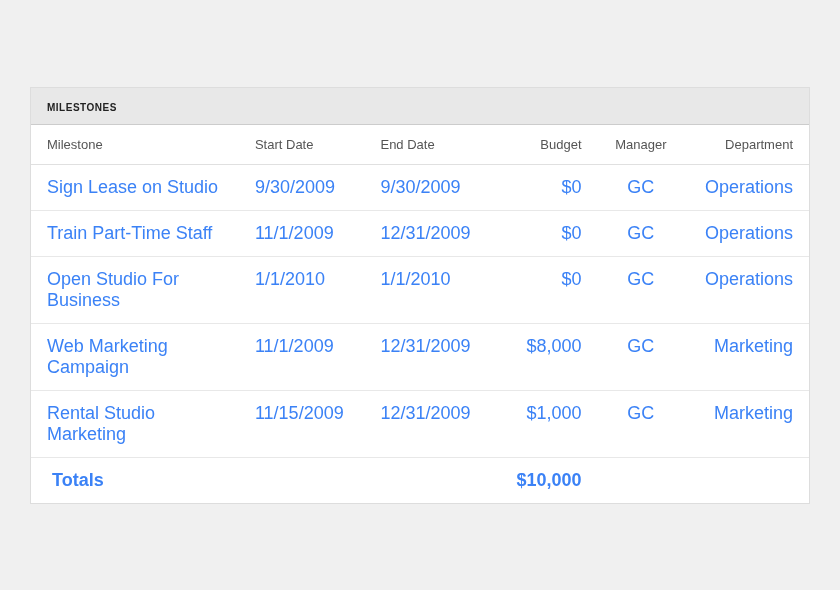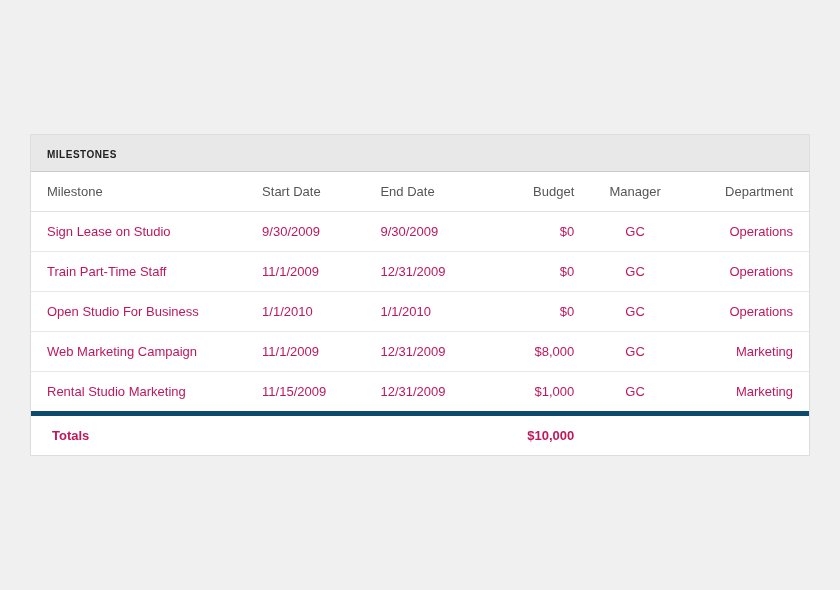--- a/index.html
+++ b/index.html
@@ -54,37 +54,37 @@
       font-size: 13px;
       border-bottom: 1px solid #e0e0e0;
     }
 
     thead tr th.num {
       text-align: right;
     }
 
     tbody tr td {
       padding: 12px 16px;
-      font-size: 13px;
-      color: #be185d;
+      font-size: 18px;
+      color: #3b82f6;
       vertical-align: top;
       border-bottom: 1px solid #e8e8e8;
     }
 
     tbody tr td.num {
       text-align: right;
     }
 
     tbody tr td.center {
       text-align: center;
     }
 
     tbody tr.totals-row td {
       font-weight: bold;
-      border-top: 5px solid #0c4a6e;
+      border-top: 1px solid #0c4a6e;
       border-bottom: none;
       padding-left: 21px;
     }
 
     .col-milestone { width: 200px; margin-top: 16px; }
     .col-startdate { width: 110px; }
     .col-enddate { width: 110px; }
     .col-budget { width: 100px; text-align: right; }
     .col-manager { width: 80px; text-align: center; }
     .col-department { width: 120px; text-align: right; }

